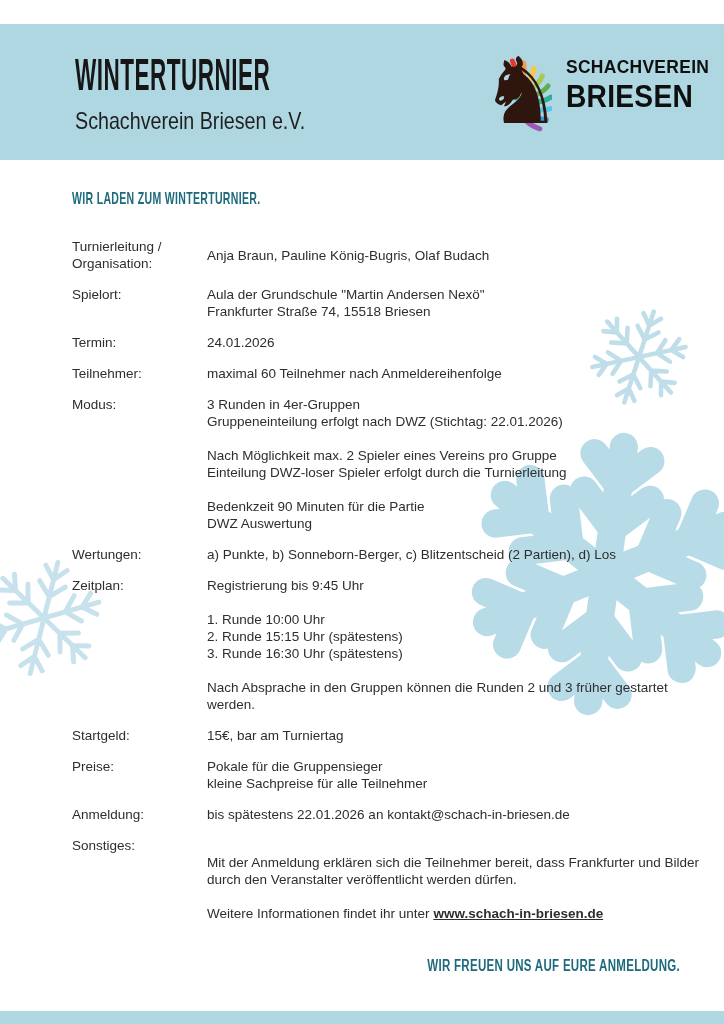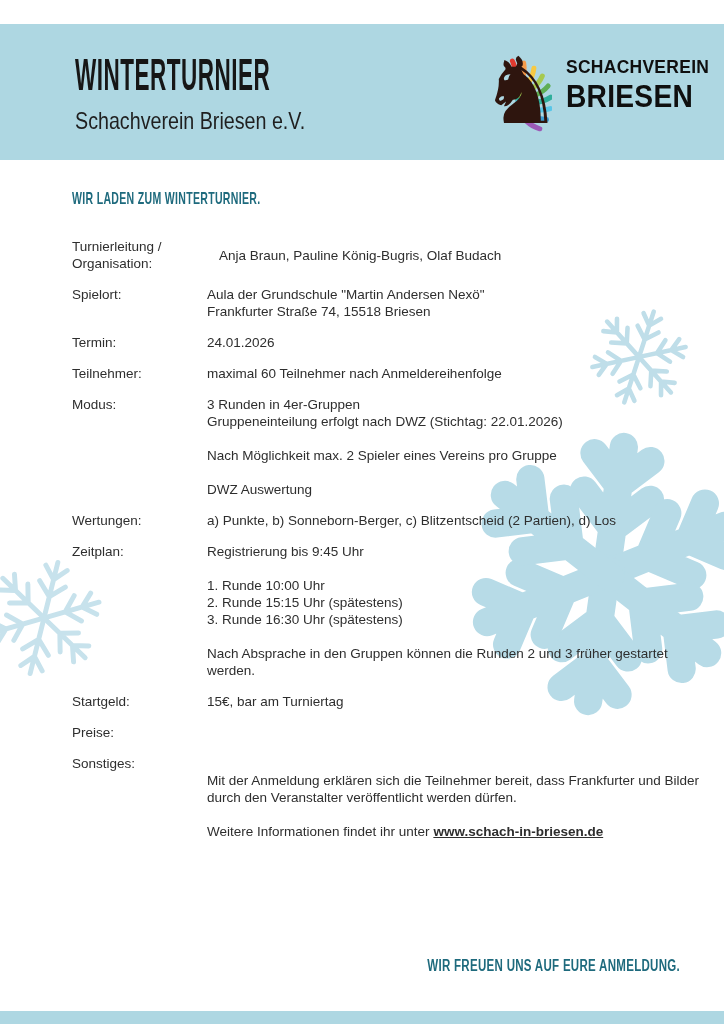--- a/index.html
+++ b/index.html
@@ -49,21 +49,21 @@
   }
 
   
   .content{position:absolute;left:72px;top:190px;width:645px;z-index:2;}
   .heading{
     color:var(--accent);font-weight:700;font-size:17px;line-height:17px;
     transform:scaleX(0.62);transform-origin:left top;white-space:nowrap;
     letter-spacing:.5px;margin-bottom:31px;
   }
   .row{display:flex;margin-bottom:14px;font-size:13.5px;}
-  .row.center{align-items:center;gap:12px;}
+  .row.center{align-items:center;}
   .row-label{width:135px;flex:none;}
   .row-value{flex:1;}
   .line{min-height:17px;line-height:17px;}
   .spacer{height:17px;}
   .weblink{color:var(--ink);font-weight:700;text-decoration:underline;}
 
   .closing{
     position:absolute;top:958px;right:44px;z-index:2;
     color:var(--accent);font-weight:700;font-size:16px;line-height:16px;
     transform:scaleX(0.72);transform-origin:right top;white-space:nowrap;letter-spacing:.4px;
@@ -182,21 +182,23 @@
         </div>
         <div class="row">
           <div class="row-label">
             <div class="line">Modus:</div>
           </div>
           <div class="row-value">
             <div class="line">3 Runden in 4er-Gruppen</div>
             <div class="line">Gruppeneinteilung erfolgt nach DWZ (Stichtag: 22.01.2026)</div>
             <div class="spacer"></div>
             <div class="line">Nach Möglichkeit max. 2 Spieler eines Vereins pro Gruppe</div>
-            <div class="spacer"></div>
+            <div class="line">Einteilung DWZ-loser Spieler erfolgt durch die Turnierleitung</div>
+            <div class="spacer"></div>
+            <div class="line">Bedenkzeit 90 Minuten für die Partie</div>
             <div class="line">DWZ Auswertung</div>
           </div>
         </div>
         <div class="row">
           <div class="row-label">
             <div class="line">Wertungen:</div>
           </div>
           <div class="row-value">
             <div class="line">a) Punkte, b) Sonneborn-Berger, c) Blitzentscheid (2 Partien), d) Los</div>
           </div>
@@ -220,20 +222,32 @@
             <div class="line">Startgeld:</div>
           </div>
           <div class="row-value">
             <div class="line">15€, bar am Turniertag</div>
           </div>
         </div>
         <div class="row">
           <div class="row-label">
             <div class="line">Preise:</div>
           </div>
+          <div class="row-value">
+            <div class="line">Pokale für die Gruppensieger</div>
+            <div class="line">kleine Sachpreise für alle Teilnehmer</div>
+          </div>
+        </div>
+        <div class="row">
+          <div class="row-label">
+            <div class="line">Anmeldung:</div>
+          </div>
+          <div class="row-value">
+            <div class="line">bis spätestens 22.01.2026 an kontakt@schach-in-briesen.de</div>
+          </div>
         </div>
         <div class="row">
           <div class="row-label">
             <div class="line">Sonstiges:</div>
           </div>
           <div class="row-value">
             <div class="spacer"></div>
             <div class="line">Mit der Anmeldung erklären sich die Teilnehmer bereit, dass Frankfurter und Bilder</div>
             <div class="line">durch den Veranstalter veröffentlicht werden dürfen.</div>
             <div class="spacer"></div>

